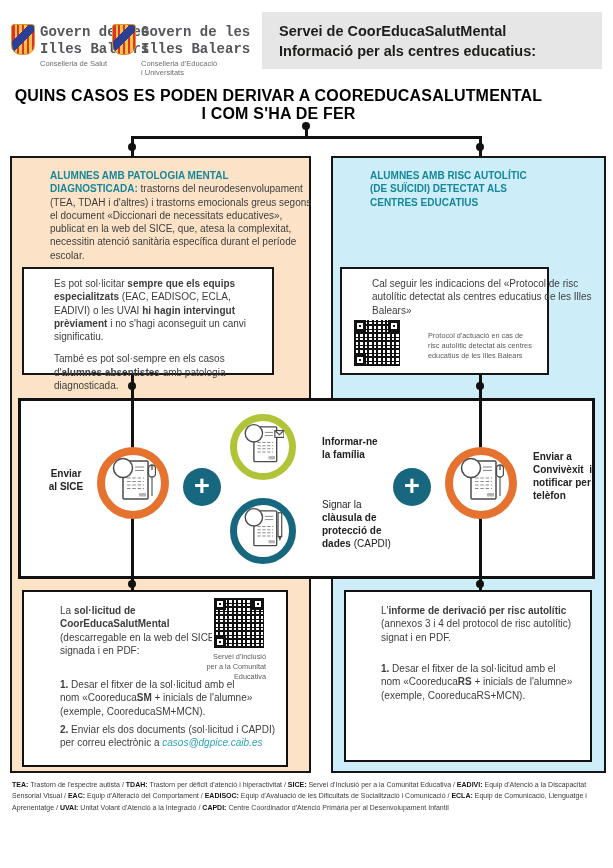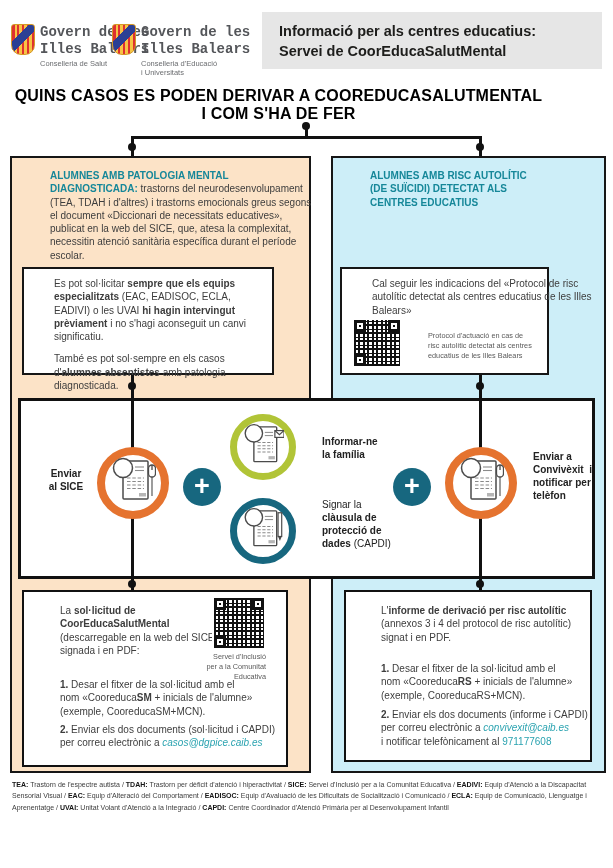--- a/index.html
+++ b/index.html
@@ -83,22 +83,22 @@
       <div class="logo-name">
         <div>Govern de les</div>
         <div>Illes Balears</div>
       </div>
       <div class="logo-dept pre">Conselleria d'Educació
 i Universitats</div>
     </div>
   </div>
 
   <div class="abs banner" style="left:262px;top:12px;width:340px;height:57px;">
+    <div>Servei de CoorEducaSalutMental</div>
     <div>Informació per als centres educatius:</div>
-    <div>Servei de CoorEducaSalutMental</div>
   </div>
 
   <div class="abs title" style="left:0;top:87px;">QUINS CASOS ES PODEN DERIVAR A COOREDUCASALUTMENTAL</div>
   <div class="abs title" style="left:0;top:105px;">I COM S'HA DE FER</div>
 
   <div class="abs dot" style="left:302px;top:122px;"></div>
   <div class="abs line" style="left:305px;top:126px;width:3px;height:12px;"></div>
   <div class="abs line" style="left:131px;top:136px;width:351px;height:3px;"></div>
   <div class="abs line" style="left:131px;top:136px;width:3px;height:20px;"></div>
   <div class="abs line" style="left:479px;top:136px;width:3px;height:20px;"></div>
@@ -255,20 +255,17 @@
 per correu electrònic a  </span><span class="i" style="color: rgb(43, 163, 176);">casos@dgpice.caib.es</span></div>
   </div>
 
   <div class="abs bottombox" style="left:344px;top:590px;width:248px;height:172px;">
     <div class="abs para pre" style="left:15px;top:12px;width:222px;"><span>L'</span><span class="b">informe de derivació per risc autolític</span><span>
 (annexos 3 i 4 del protocol de risc autolític)
 signat i en PDF.</span></div>
     <div class="abs para pre" style="left:15px;top:70px;width:222px;"><span class="b">1.</span><span> Desar el fitxer de la sol·licitud amb el
 nom «Cooreduca</span><span class="b">RS</span><span> + inicials de l'alumne»
 (exemple, CooreducaRS+MCN).</span></div>
-    <div class="abs para pre" style="left:15px;top:116px;width:226px;"><span class="b">2.</span><span> Enviar els dos documents (informe i CAPDI)
-per correu electrònic a  </span><span class="i" style="color: rgb(43, 163, 176);">convivexit@caib.es</span><span>
-i notificar telefònicament al </span><span style="color: rgb(43, 163, 176);">971177608</span></div>
   </div>
 
   <div class="abs footer" style="left:12px;top:779px;width:590px;"><span class="b">TEA:</span><span> Trastorn de l'espectre autista / </span><span class="b">TDAH:</span><span> Trastorn per dèficit d'atenció i hiperactivitat / </span><span class="b">SICE:</span><span> Servei d'Inclusió per a la Comunitat Educativa / </span><span class="b">EADIVI:</span><span> Equip d'Atenció a la Discapacitat Sensorial Visual / </span><span class="b">EAC:</span><span> Equip d'Alteració del Comportament / </span><span class="b">EADISOC:</span><span> Equip d'Avaluació de les Dificultats de Socialització i Comunicació / </span><span class="b">ECLA:</span><span> Equip de Comunicació, Llenguatge i Aprenentatge / </span><span class="b">UVAI:</span><span> Unitat Volant d'Atenció a la Integració / </span><span class="b">CAPDI:</span><span> Centre Coordinador d'Atenció Primària per al Desenvolupament Infantil</span></div>
 
 </div>
 
 </body></html>

